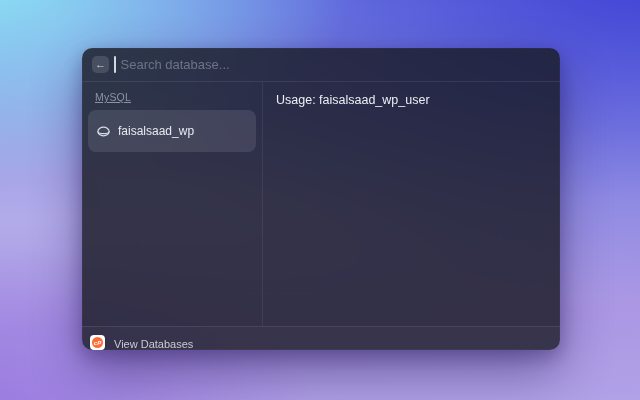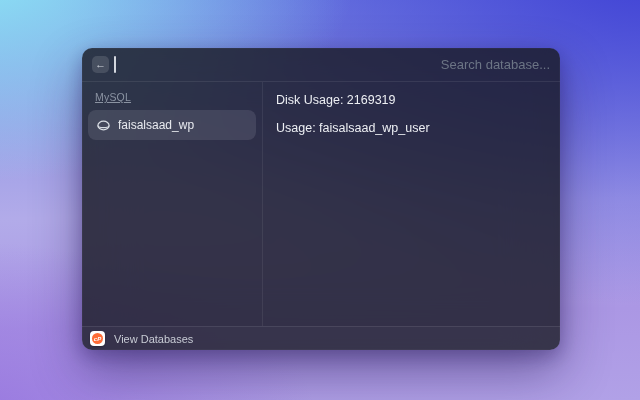--- a/index.html
+++ b/index.html
@@ -31,46 +31,46 @@
   }
   .back-btn {
     width: 17px; height: 17px; flex: 0 0 17px; border: none; padding: 0;
     border-radius: 5px; background: rgba(255,255,255,0.13);
     display: flex; align-items: center; justify-content: center; cursor: pointer;
   }
   .back-glyph { color: #d3d8df; font-size: 11px; line-height: 1; }
   .caret { width: 1.5px; height: 17px; background: #e6e9ef; opacity: 0.9; border-radius: 1px; }
   .search-input {
     flex: 1; background: transparent; border: none; outline: none;
-    font-family: inherit; font-size: 13px; color: #eceef3; padding: 0; margin: 0; text-align: right;
+    font-family: inherit; font-size: 13px; color: #eceef3; padding: 0; margin: 0;
   }
   .search-input::placeholder { color: #6c7585; opacity: 1; }
   
   .content { flex: 1; min-height: 0; display: flex; }
   .left-panel {
     width: 181px; flex: 0 0 181px; box-sizing: border-box;
     border-right: 1px solid rgba(255,255,255,0.07);
     padding: 9px 6px 0 6px;
   }
   .section-label {
     font-size: 10.5px; color: #8b93a2; padding: 0 7px 7px 7px; letter-spacing: 0.2px; text-decoration: underline;
   }
   .list-item {
-    height: 30px; border-radius: 8px; display: flex; align-items: center;
+    height: 42px; border-radius: 8px; display: flex; align-items: center;
     gap: 8px; padding: 0 9px; box-sizing: border-box; cursor: pointer;
   }
   .list-item.selected { background: rgba(255,255,255,0.10); }
   .item-label { font-size: 12px; color: #e8eaef; }
   .db-icon { display: flex; align-items: center; }
   .right-panel { flex: 1; padding: 11px 13px; box-sizing: border-box; }
   .detail-line { margin: 0 0 13px 0; font-size: 12.5px; color: #edeff3; line-height: 1.2; }
   
   .footer {
-    height: 24px; flex: 0 0 24px; display: flex; align-items: center;
-    gap: 9px; padding: 11px 8px; box-sizing: border-box;
+    height: 24px; flex: 0 0 24px; display: flex; align-items: flex-end;
+    gap: 9px; padding: 0 8px; box-sizing: border-box;
     border-top: 1px solid rgba(255,255,255,0.09);
     background: rgba(255,255,255,0.02); cursor: pointer;
   }
   .cp-badge {
     width: 15px; height: 15px; border-radius: 4px; background: #ffffff;
     display: flex; align-items: center; justify-content: center;
     box-shadow: 0 1px 2px rgba(0,0,0,0.25);
   }
   .cp-circle {
     width: 11px; height: 11px; border-radius: 50%; background: #ff6c37;
@@ -100,21 +100,20 @@
           <svg width="13" height="11" viewBox="0 0 13 11" fill="none">
             <ellipse cx="6.5" cy="5.5" rx="5.6" ry="4.3" stroke="#d7dbe2" stroke-width="1.2"></ellipse>
             <path d="M1 5.5 a5.5 2.1 0 0 0 11 0" stroke="#d7dbe2" stroke-width="1.2" fill="none"></path>
           </svg>
         </span>
         <span class="item-label">faisalsaad_wp</span>
       </div>
     </div>
 
     <div class="right-panel">
-      <p class="detail-line">Disk Usage: 2169319</p>
       <p class="detail-line">Usage: faisalsaad_wp_user</p>
     </div>
   </div>
 
   <div class="footer">
     <span class="cp-badge">
       <span class="cp-circle">cP</span>
     </span>
     <span class="footer-label">View Databases</span>
   </div>

